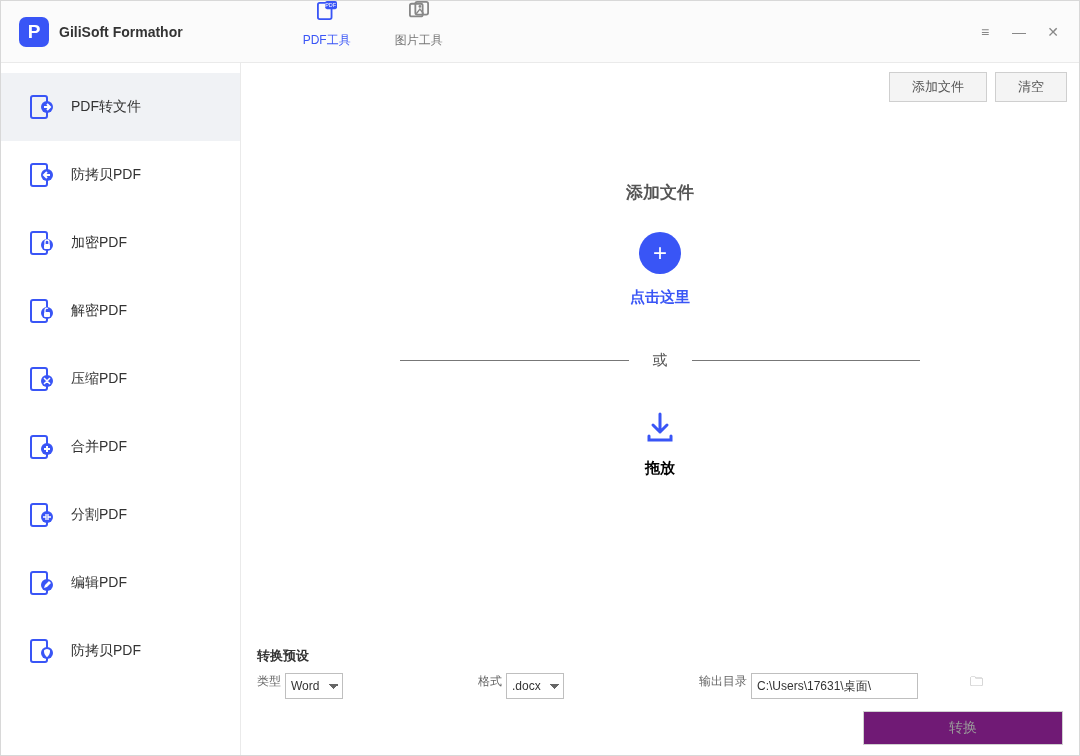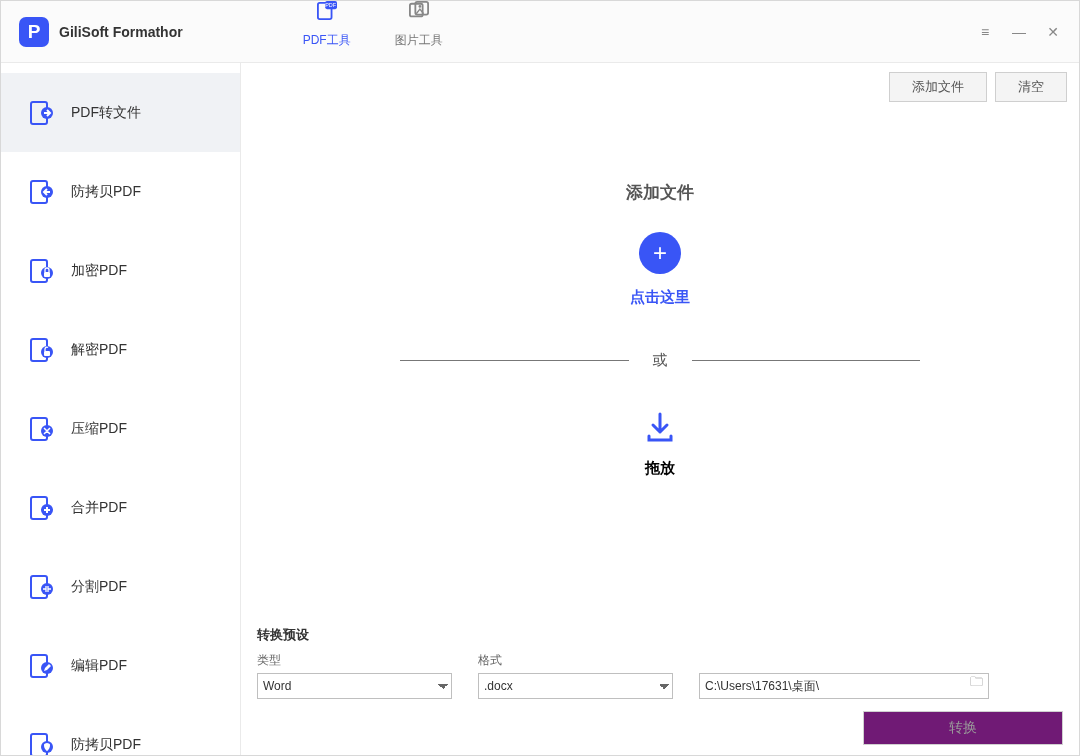--- a/index.html
+++ b/index.html
@@ -72,21 +72,21 @@
       display: flex;
       height: calc(756px - 62px);
     }
     .sidebar {
       width: 240px;
       border-right: 1px solid #eaeaea;
       background: #ffffff;
       padding-top: 10px;
     }
     .sidebar-item {
-      height: 79px;
+      height: 68px;
       display: flex;
       align-items: center;
       padding-left: 28px;
       gap: 18px;
       cursor: pointer;
       font-size: 14px;
       color: #333;
     }
     .sidebar-item.active {
       background: #f0f2f5;
@@ -171,21 +171,21 @@
     .preset-panel {
       border-top: 0;
       padding: 10px 16px 12px;
     }
     .preset-title { font-size: 13px; font-weight: 700; color: #333; margin-bottom: 8px; }
     .preset-row {
       display: flex;
       gap: 26px;
       align-items: flex-end;
     }
-    .preset-group { display: flex; flex-direction: column; gap: 4px; }
+    .preset-group { display: flex; flex-direction: row; gap: 4px; }
     .preset-label { font-size: 12px; color: #666; }
     .preset-select, .preset-input {
       height: 26px;
       border: 1px solid #bfbfbf;
       font-size: 12px;
       padding: 0 5px;
       background: #fff;
       color: #333;
     }
     .preset-select { appearance: none; padding-right: 22px; background-image: linear-gradient(45deg, transparent 50%, #666 50%), linear-gradient(135deg, #666 50%, transparent 50%); background-position: right 8px top 10px, right 3px top 10px; background-size: 5px 5px; background-repeat: no-repeat; }
@@ -371,20 +371,21 @@
             <option>Word</option>
           </select>
         </div>
         <div class="preset-group g-format">
           <span class="preset-label">格式</span>
           <select class="preset-select">
             <option>.docx</option>
           </select>
         </div>
         <div class="preset-group g-out">
+          <span class="preset-label">输出目录</span>
           <input class="preset-input" value="C:\Users\17631\桌面\" style="">
           <span class="folder-icon">🗀</span>
         </div>
       </div>
       <div class="convert-row">
         <button class="convert-btn">转换</button>
       </div>
     </div>
   </div>
 </div>

